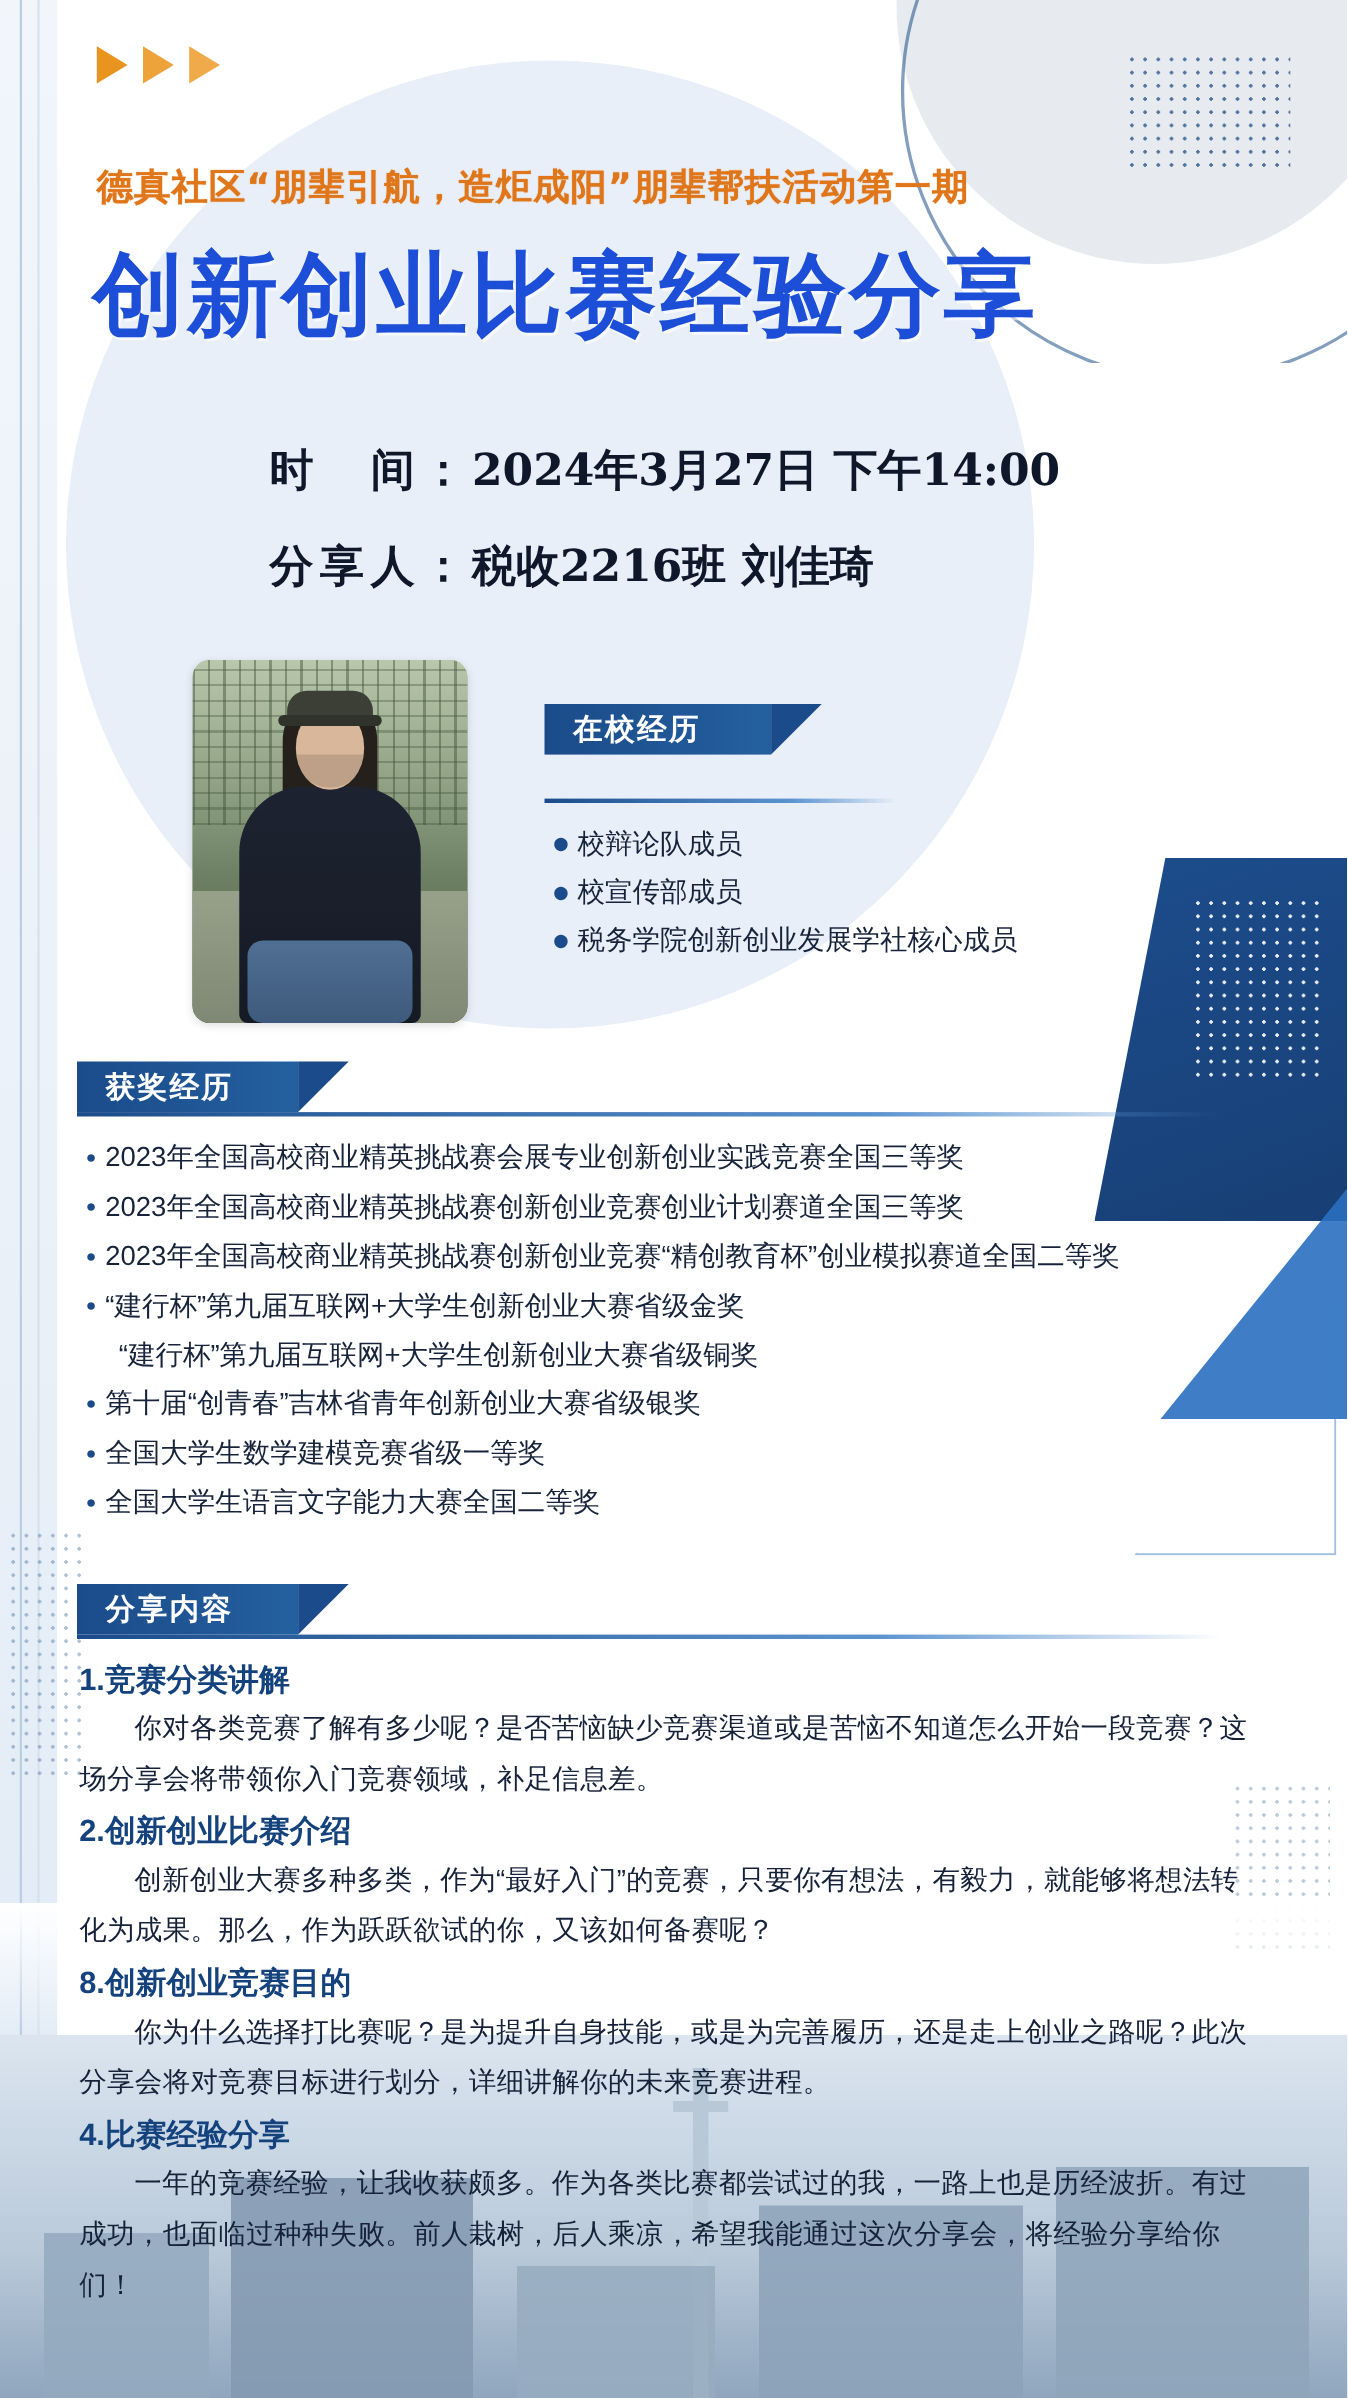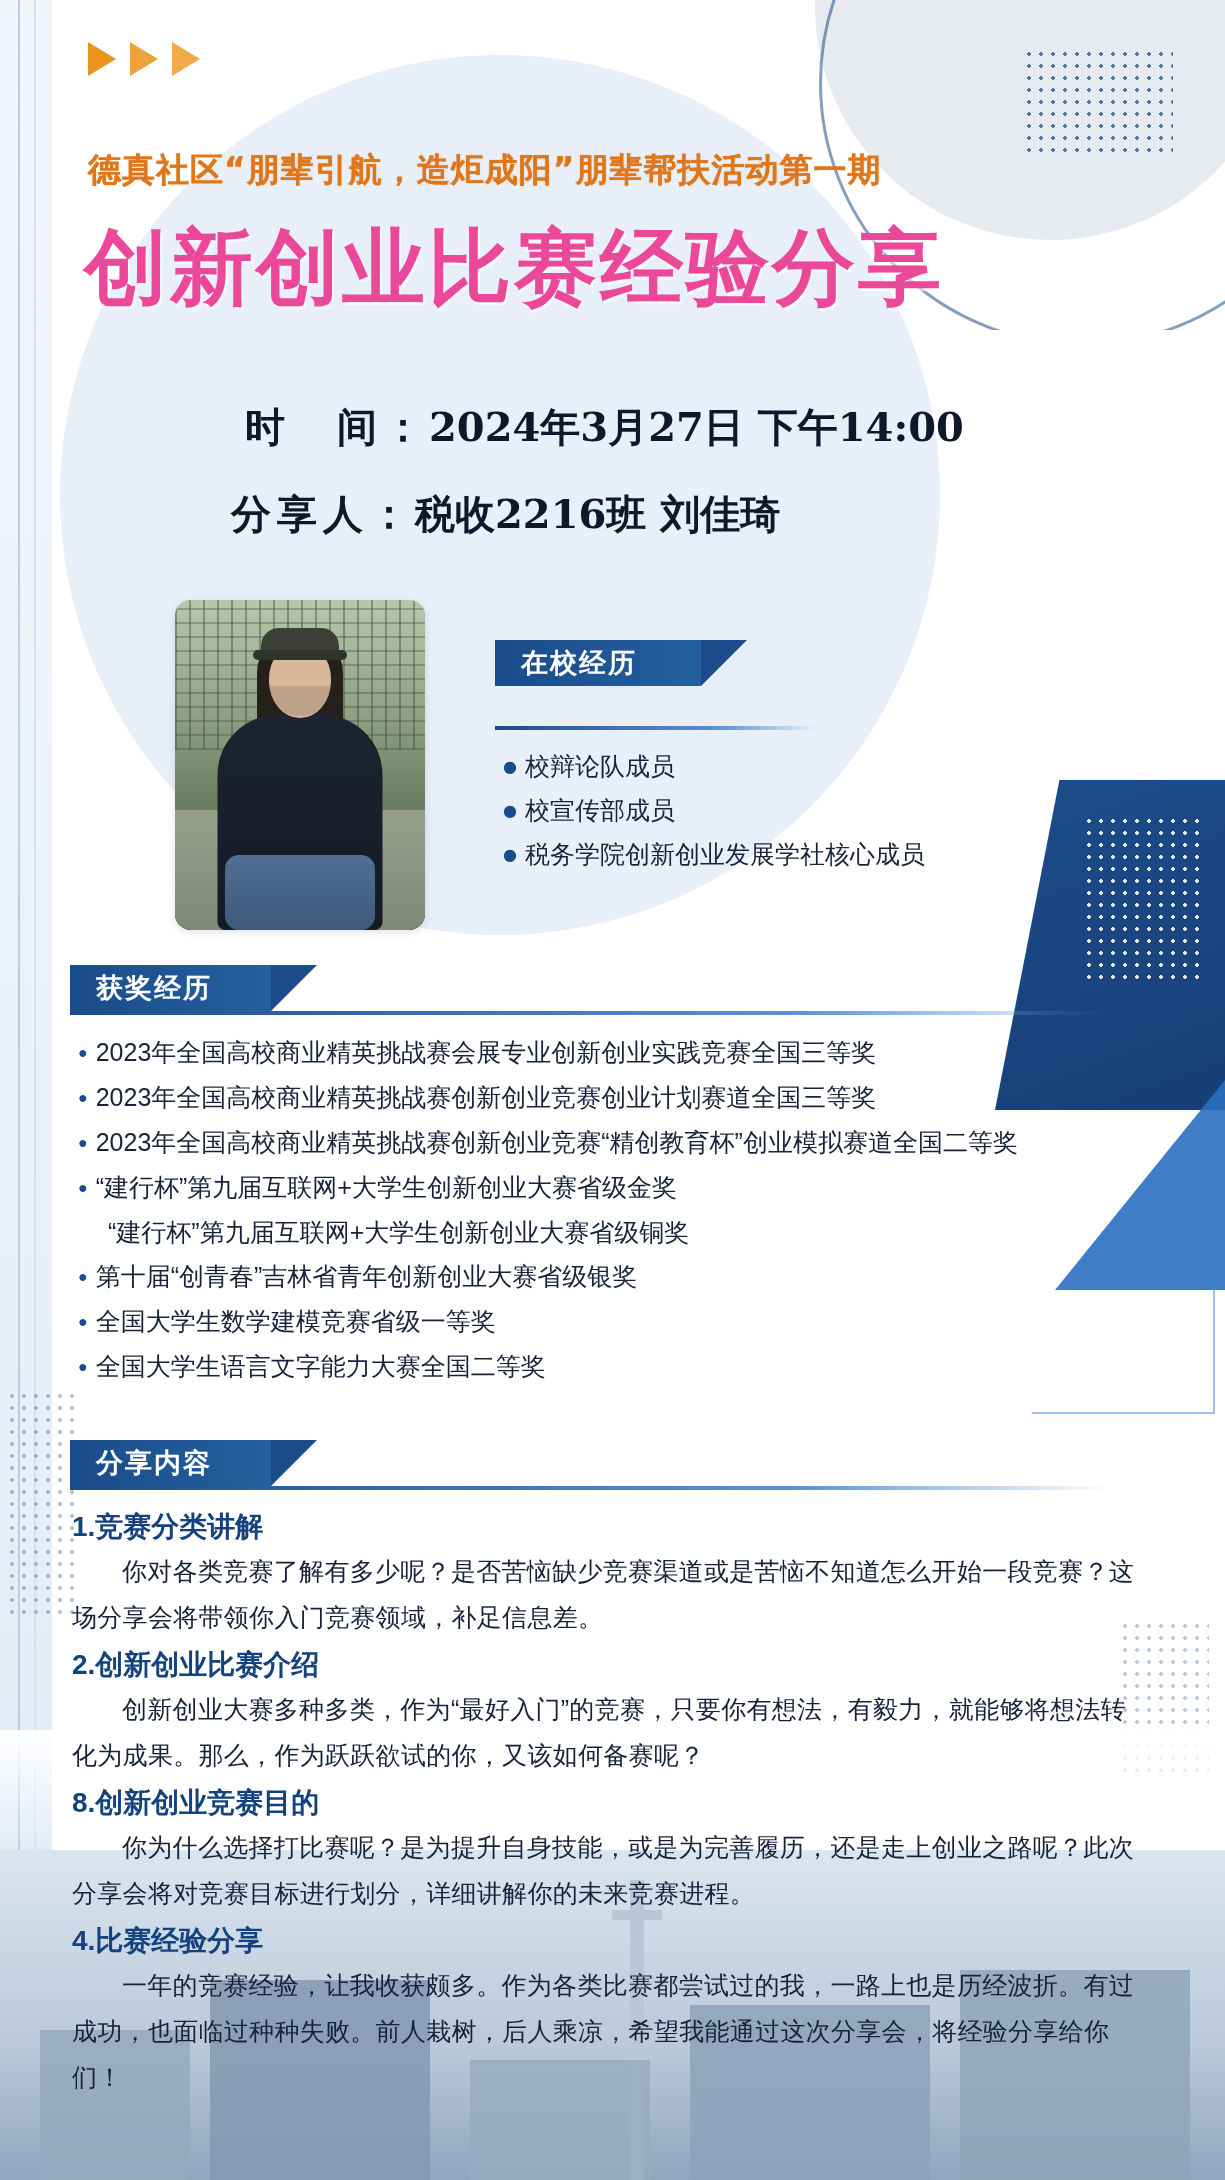--- a/index.html
+++ b/index.html
@@ -194,40 +194,40 @@
   }
   .headline {
     position: absolute;
     left: 84px;
     top: 213px;
     z-index: 5;
     font-family: "DejaVu Sans", sans-serif;
     font-weight: bold;
     font-size: 83px;
     letter-spacing: 3px;
-    color: #ec4899;
+    color: #1d4ed8;
     white-space: nowrap;
     text-shadow: 2px 3px 0 rgba(255,255,255,.55);
   }
 
   .meta-time, .meta-person {
     position: absolute;
     z-index: 5;
     color: #0f172a;
     font-family: "DejaVu Serif", serif;
     font-weight: bold;
     white-space: nowrap;
   }
   .meta-time {
     left: 245px;
     top: 400px;
     font-size: 40px;
   }
   .meta-person {
-    left: 231px;
+    left: 245px;
     top: 487px;
     font-size: 40px;
   }
   .meta-label { letter-spacing: 6px; }
 
   
   .portrait {
     position: absolute;
     left: 175px;
     top: 600px;

